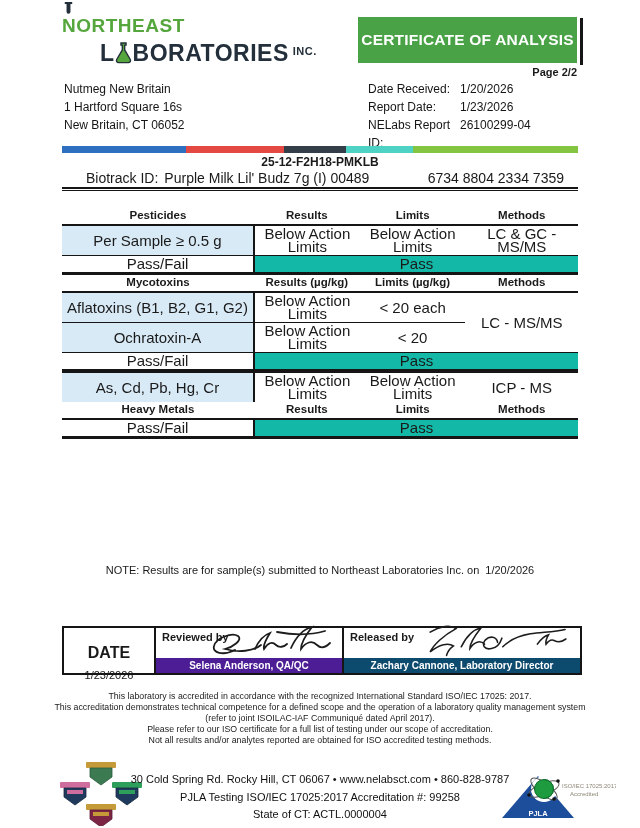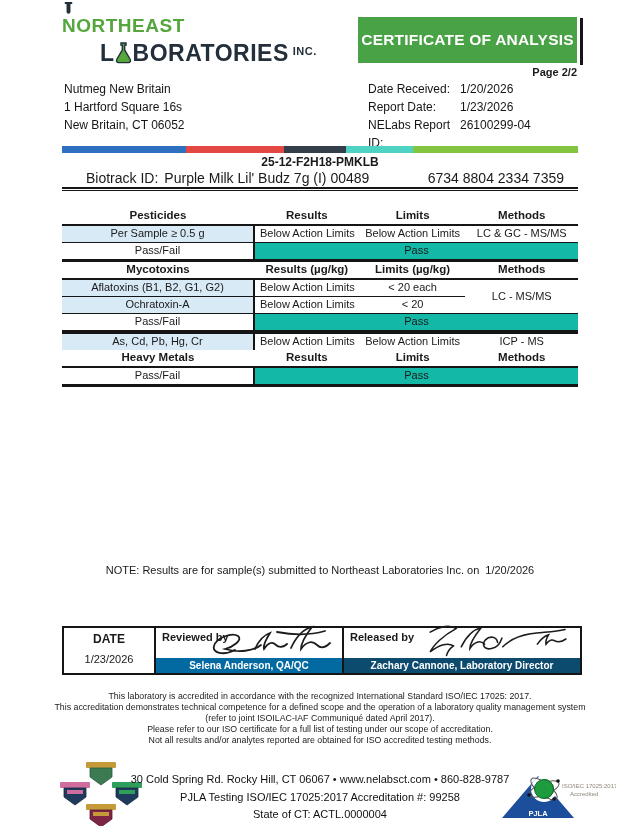--- a/index.html
+++ b/index.html
@@ -36,31 +36,31 @@
   .biotrack .left { padding-left:24px; }
   .biotrack .left .val { margin-left:6px; }
   .biotrack .right { padding-right:14px; }
   .double-line { position:absolute; left:62px; top:187px; width:516px; height:4px;
                  border-top:2px solid #151515; border-bottom:1px solid #151515; }
   
   .content { position:absolute; left:62px; top:208px; width:516px; }
   table.lab { width:100%; border-collapse:collapse; table-layout:fixed; border-bottom:3px solid #151515; margin-bottom:0; }
   table.lab col.c1{width:37.2%} table.lab col.c2{width:20.5%} table.lab col.c3{width:20.5%} table.lab col.c4{width:21.8%}
   table.lab th { font-size:11.5px; font-weight:bold; text-align:center; padding:1px 0 3px; border-bottom:2px solid #151515; }
-  table.lab td { font-size:11px; text-align:center; padding:1px 0 2px; border-top:1px solid #151515; line-height:13px; }
+  table.lab td { font-size:15px; text-align:center; padding:1px 0 2px; border-top:1px solid #151515; line-height:13px; }
   table.lab td.a1 { border-right:2px solid #151515; }
   table.lab td.blue { background:#d9eaf7; }
   table.lab td.green { background:#14b8a6; }
   
   .note { position:absolute; left:0; top:564px; width:640px; text-align:center; font-size:11px; }
   .note .date { margin-left:6px; }
   
   .signoff { position:absolute; left:62px; top:626px; width:520px; height:49px; border:2px solid #151515; display:flex; }
   .sig-date { width:92px; border-right:2px solid #151515; text-align:center; }
-  .sig-date .h { font-weight:bold; font-size:12px; margin-top:4px; }
+  .sig-date .h { font-weight:bold; font-size:16px; margin-top:16px; }
   .sig-date .v { font-size:11px; margin-top:7px; }
   .sig-cell { position:relative; }
   .sig-mid { width:188px; border-right:2px solid #151515; }
   .sig-right { flex:1; }
   .sig-cell .lbl { position:absolute; top:3px; left:6px; font-weight:bold; font-size:11px; }
   .sig-cell svg.sig { position:absolute; top:-9px; right:2px; overflow:visible; }
   .sig-cell .bar { position:absolute; bottom:0; left:0; right:0; height:15px; background:#45a244;
                    color:#fff; font-weight:bold; font-size:10px; line-height:15px; text-align:center; }
   
   .accred { position:absolute; left:0; top:691px; width:640px; text-align:center; font-size:8.8px; line-height:10.9px; color:#1b1b1b; }
@@ -229,21 +229,21 @@
       <div class="v">1/23/2026</div>
     </div>
     <div class="sig-cell sig-mid">
       <span class="lbl">Reviewed by</span>
       <svg class="sig" width="135" height="42" viewBox="0 0 135 42" fill="none" stroke="#1c1c1c" stroke-width="1.8" stroke-linecap="round">
         <path d="M30,31 C18,37 7,34 9,27 C11,19 27,13 33,17 C38,21 28,28 20,30 C33,34 49,32 56,26"></path>
         <path d="M50,30 c4,-9 9,-14 15,-16 c-5,8 -7,13 -6,16 c4,-6 8,-8 12,-4 c3,3 8,2 11,-1"></path>
         <path d="M86,29 c5,-11 13,-19 21,-21 c-7,9 -11,16 -11,22 c5,-7 11,-9 16,-4 c4,4 9,2 13,-2"></path>
         <path d="M72,13 c16,3 34,3 48,-1"></path>
       </svg>
-      <div class="bar" style="background: #0369a1;">Selena Anderson, QA/QC</div>
+      <div class="bar" style="background: #4c1d95;">Selena Anderson, QA/QC</div>
     </div>
     <div class="sig-cell sig-right">
       <span class="lbl">Released by</span>
       <svg class="sig" width="160" height="40" viewBox="0 0 185 40" fill="none" stroke="#1c1c1c" stroke-width="1.8" stroke-linecap="round">
         <path d="M14,12 c11,-7 24,-9 30,-4 c-15,8 -26,19 -30,27 c11,-9 21,-11 27,-7 c-4,3 -7,7 -8,11"></path>
         <path d="M50,29 c6,-12 14,-20 23,-22 c-8,10 -13,18 -13,24 c5,-8 12,-10 17,-5"></path>
         <path d="M92,24 c-1,-7 -9,-8 -14,-3 c-5,6 -1,12 7,10 c6,-1 10,-6 12,-12"></path>
         <path d="M98,29 c9,-9 20,-13 32,-15 c14,-2 28,-2 40,-5"></path>
         <path d="M138,26 q6,-9 13,-11 q-4,7 -3,11 q5,-7 10,-4 q6,3 13,-2"></path>
       </svg>

